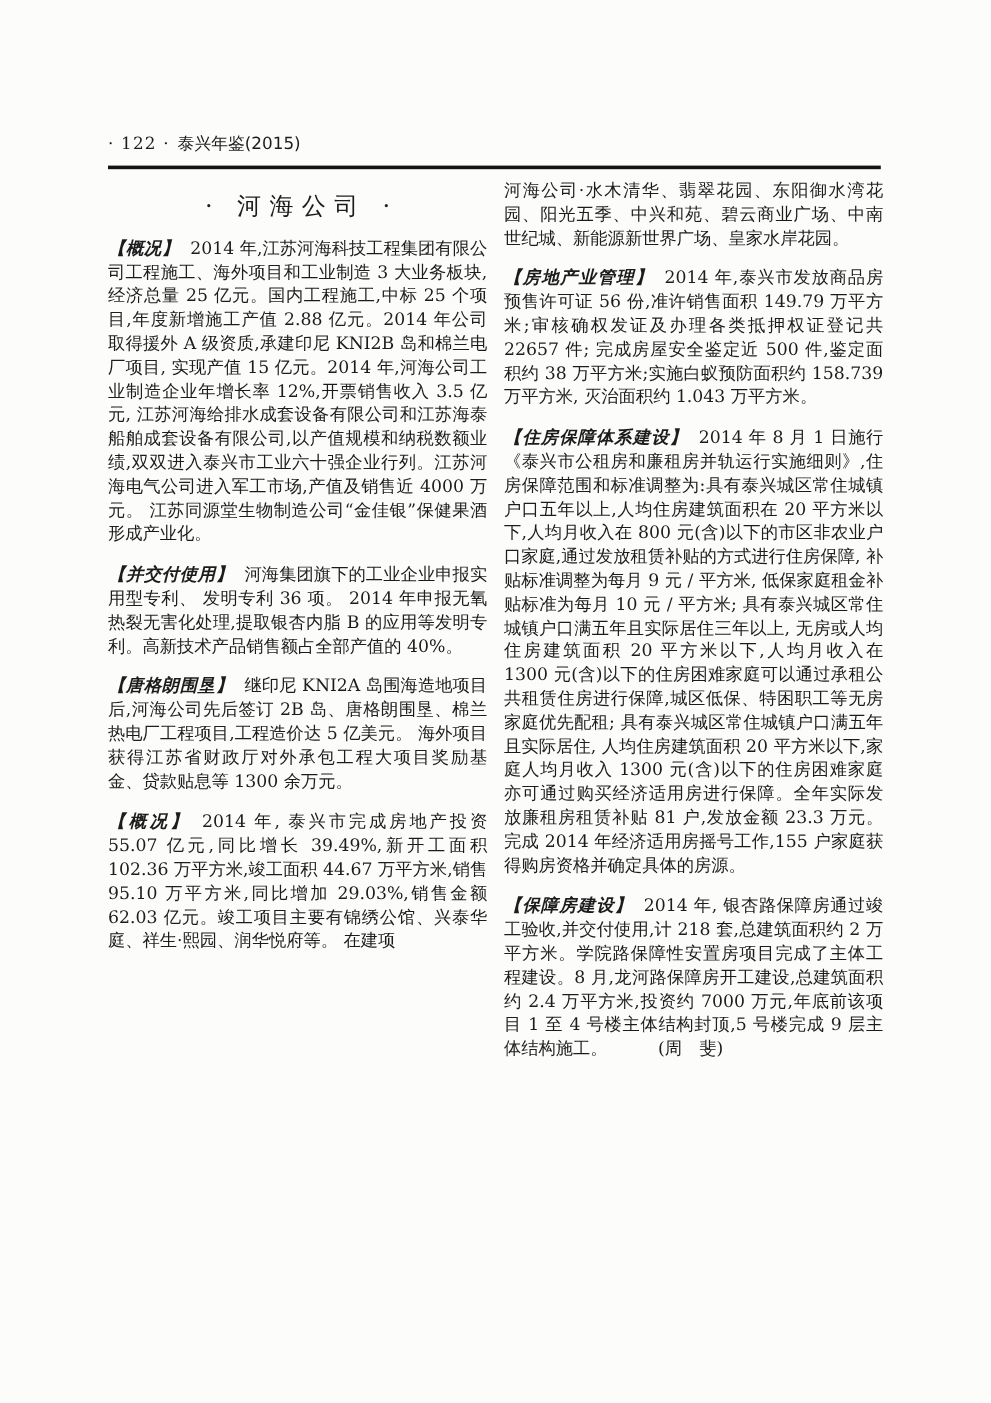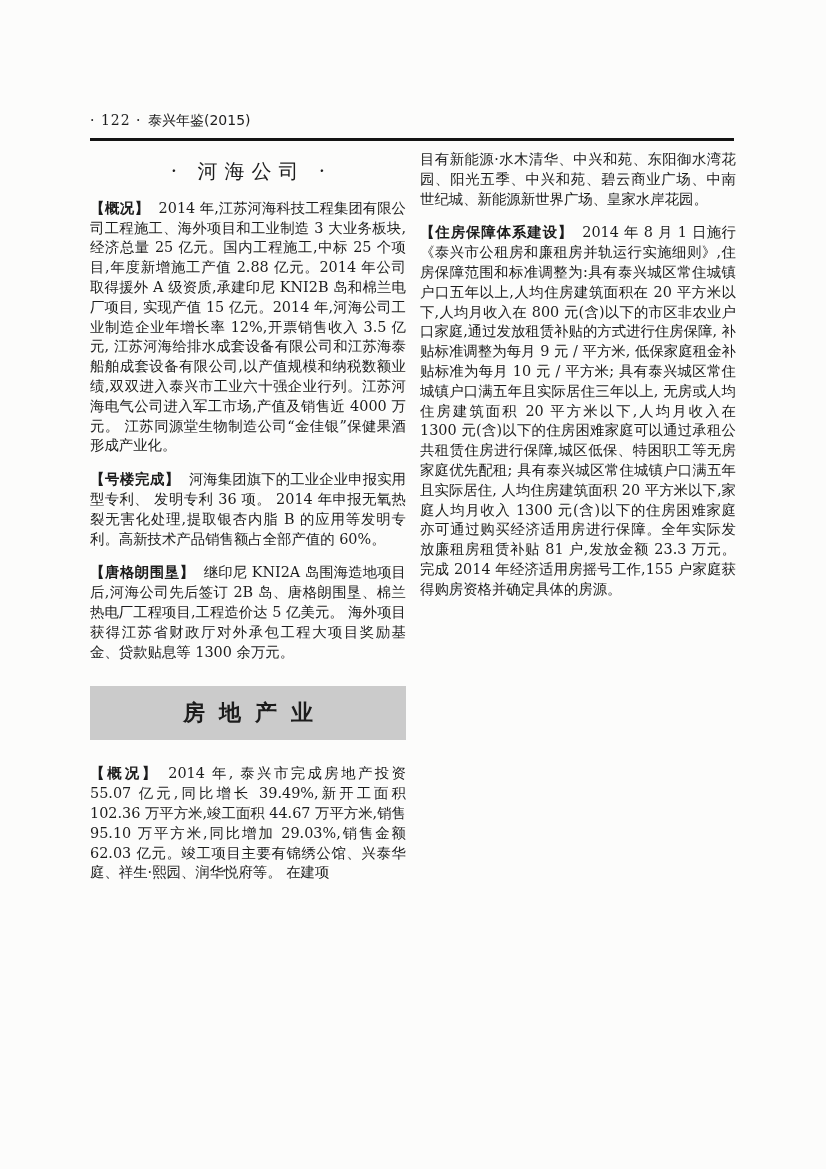--- a/index.html
+++ b/index.html
@@ -59,20 +59,21 @@
     text-indent: 7px;
     margin: 12px 0 17px 0;
   }
   .section { margin: 0 0 14px 0; }
   .section:last-child { margin-bottom: 0; }
   .sec-label {
     font-family: "DejaVu Sans", "Liberation Sans", sans-serif;
     font-weight: 700;
     margin-right: 9px;
     letter-spacing: 0.5px;
+    font-style: italic;
   }
   .chapter-box {
     height: 54px;
     margin: 24px 0 24px 0;
     display: flex;
     align-items: center;
     justify-content: center;
   }
   .chapter-box .chapter-title {
     font-size: 22px;
@@ -100,44 +101,47 @@
 
     <div class="col">
 
       <div class="article-title">· 河海公司 ·</div>
 
       <p class="section">
         <span class="sec-label">【概况】</span><span>2014 年,江苏河海科技工程集团有限公司工程施工、海外项目和工业制造 3 大业务板块,经济总量 25 亿元。国内工程施工,中标 25 个项目,年度新增施工产值 2.88 亿元。2014 年公司取得援外 A 级资质,承建印尼 KNI2B 岛和棉兰电厂项目, 实现产值 15 亿元。2014 年,河海公司工业制造企业年增长率 12%,开票销售收入 3.5 亿元, 江苏河海给排水成套设备有限公司和江苏海泰船舶成套设备有限公司,以产值规模和纳税数额业绩,双双进入泰兴市工业六十强企业行列。江苏河海电气公司进入军工市场,产值及销售近 4000 万元。 江苏同源堂生物制造公司“金佳银”保健果酒形成产业化。</span>
       </p>
 
       <p class="section">
-        <span class="sec-label">【号楼完成】</span><span>河海集团旗下的工业企业申报实用型专利、 发明专利 36 项。 2014 年申报无氧热裂无害化处理,提取银杏内脂 B 的应用等发明专利。高新技术产品销售额占全部产值的 60%。</span>
+        <span class="sec-label">【并交付使用】</span><span>河海集团旗下的工业企业申报实用型专利、 发明专利 36 项。 2014 年申报无氧热裂无害化处理,提取银杏内脂 B 的应用等发明专利。高新技术产品销售额占全部产值的 40%。</span>
       </p>
 
       <p class="section">
         <span class="sec-label">【唐格朗围垦】</span><span>继印尼 KNI2A 岛围海造地项目后,河海公司先后签订 2B 岛、唐格朗围垦、棉兰热电厂工程项目,工程造价达 5 亿美元。 海外项目获得江苏省财政厅对外承包工程大项目奖励基金、贷款贴息等 1300 余万元。</span>
       </p>
 
-      <div class="chapter-box" style="background: rgb(203, 203, 203);">
-        <span class="chapter-title">房地产业</span>
-      </div>
 
       <p class="section">
         <span class="sec-label">【概况】</span><span>2014 年, 泰兴市完成房地产投资 55.07 亿元,同比增长 39.49%,新开工面积 102.36 万平方米,竣工面积 44.67 万平方米,销售 95.10 万平方米,同比增加 29.03%,销售金额 62.03 亿元。竣工项目主要有锦绣公馆、兴泰华庭、祥生·熙园、润华悦府等。 在建项</span>
       </p>
 
     </div>
 
     <div class="col">
 
       <p class="section">
-        <span>目有新能源·水木清华、中兴和苑、东阳御水湾花园、阳光五季、中兴和苑、碧云商业广场、中南世纪城、新能源新世界广场、皇家水岸花园。</span>
+        <span>河海公司·水木清华、翡翠花园、东阳御水湾花园、阳光五季、中兴和苑、碧云商业广场、中南世纪城、新能源新世界广场、皇家水岸花园。</span>
       </p>
 
+      <p class="section">
+        <span class="sec-label">【房地产业管理】</span><span>2014 年,泰兴市发放商品房预售许可证 56 份,准许销售面积 149.79 万平方米;审核确权发证及办理各类抵押权证登记共 22657 件; 完成房屋安全鉴定近 500 件,鉴定面积约 38 万平方米;实施白蚁预防面积约 158.739 万平方米, 灭治面积约 1.043 万平方米。</span>
+      </p>
 
       <p class="section">
         <span class="sec-label">【住房保障体系建设】</span><span>2014 年 8 月 1 日施行《泰兴市公租房和廉租房并轨运行实施细则》,住房保障范围和标准调整为:具有泰兴城区常住城镇户口五年以上,人均住房建筑面积在 20 平方米以下,人均月收入在 800 元(含)以下的市区非农业户口家庭,通过发放租赁补贴的方式进行住房保障, 补贴标准调整为每月 9 元 / 平方米, 低保家庭租金补贴标准为每月 10 元 / 平方米; 具有泰兴城区常住城镇户口满五年且实际居住三年以上, 无房或人均住房建筑面积 20 平方米以下,人均月收入在 1300 元(含)以下的住房困难家庭可以通过承租公共租赁住房进行保障,城区低保、特困职工等无房家庭优先配租; 具有泰兴城区常住城镇户口满五年且实际居住, 人均住房建筑面积 20 平方米以下,家庭人均月收入 1300 元(含)以下的住房困难家庭亦可通过购买经济适用房进行保障。全年实际发放廉租房租赁补贴 81 户,发放金额 23.3 万元。完成 2014 年经济适用房摇号工作,155 户家庭获得购房资格并确定具体的房源。</span>
       </p>
 
+      <p class="section">
+        <span class="sec-label">【保障房建设】</span><span>2014 年, 银杏路保障房通过竣工验收,并交付使用,计 218 套,总建筑面积约 2 万平方米。学院路保障性安置房项目完成了主体工程建设。8 月,龙河路保障房开工建设,总建筑面积约 2.4 万平方米,投资约 7000 万元,年底前该项目 1 至 4 号楼主体结构封顶,5 号楼完成 9 层主体结构施工。</span><span class="attribution">(周　斐)</span>
+      </p>
 
     </div>
   </div>
 </div>
 
 </body></html>

